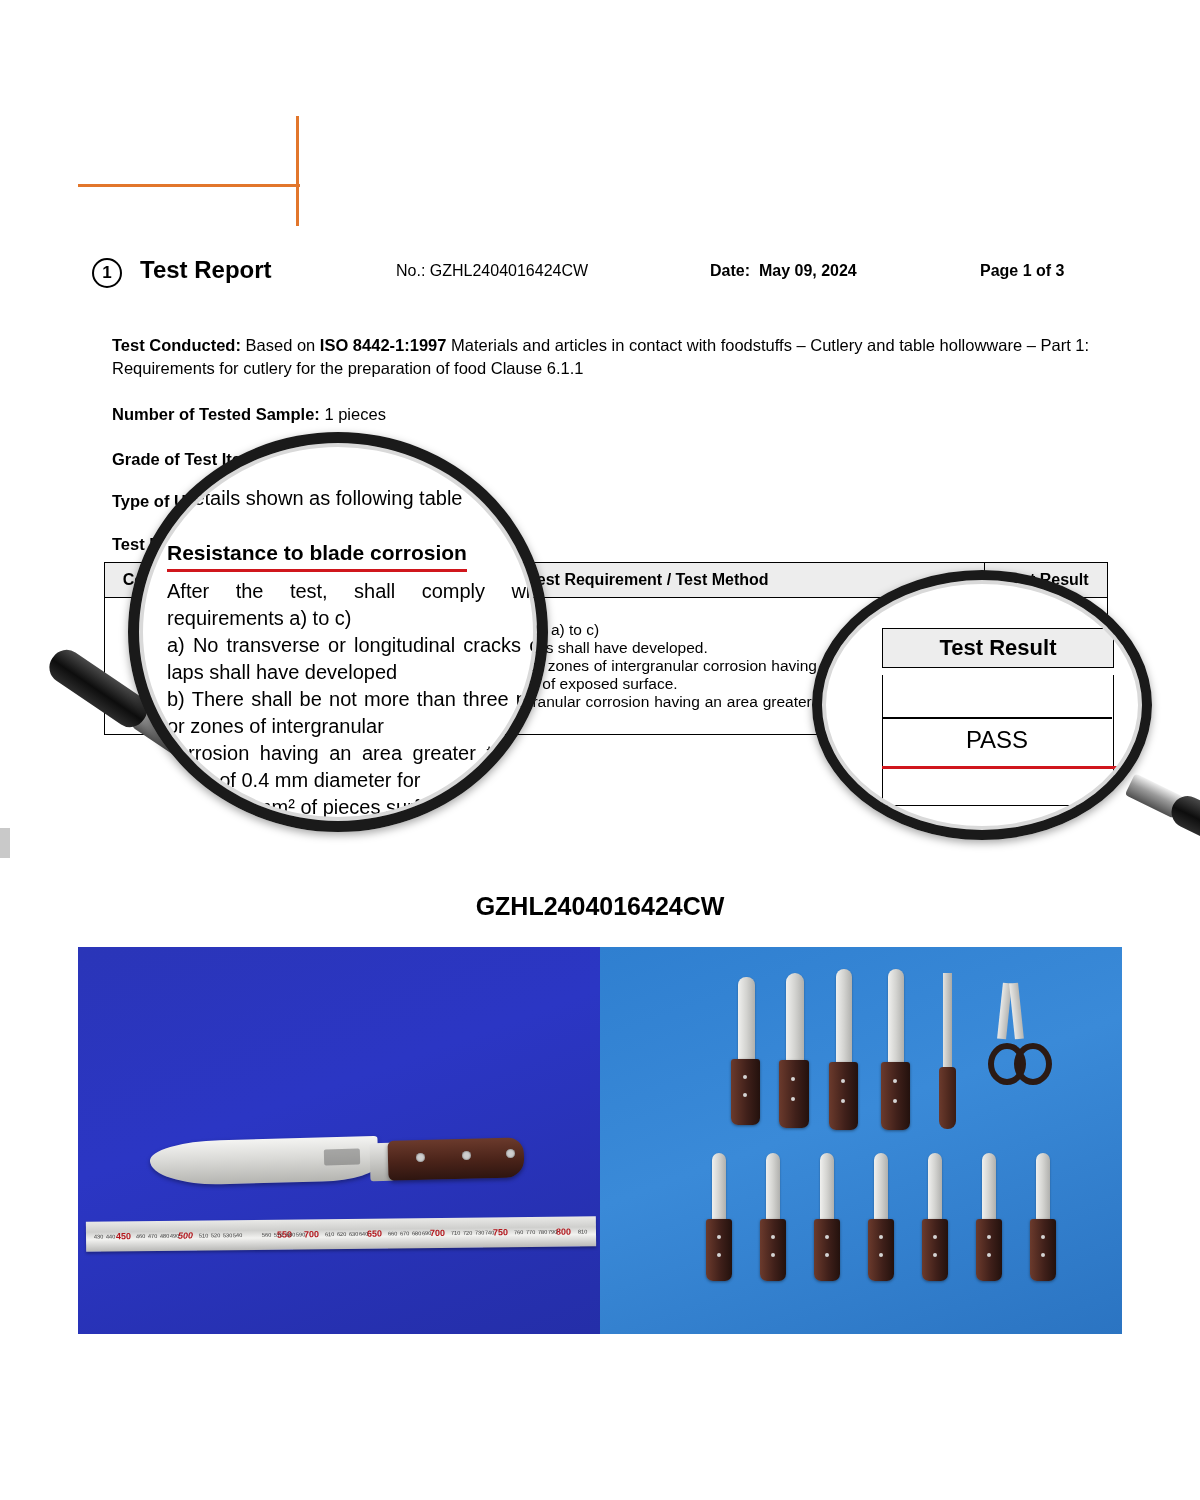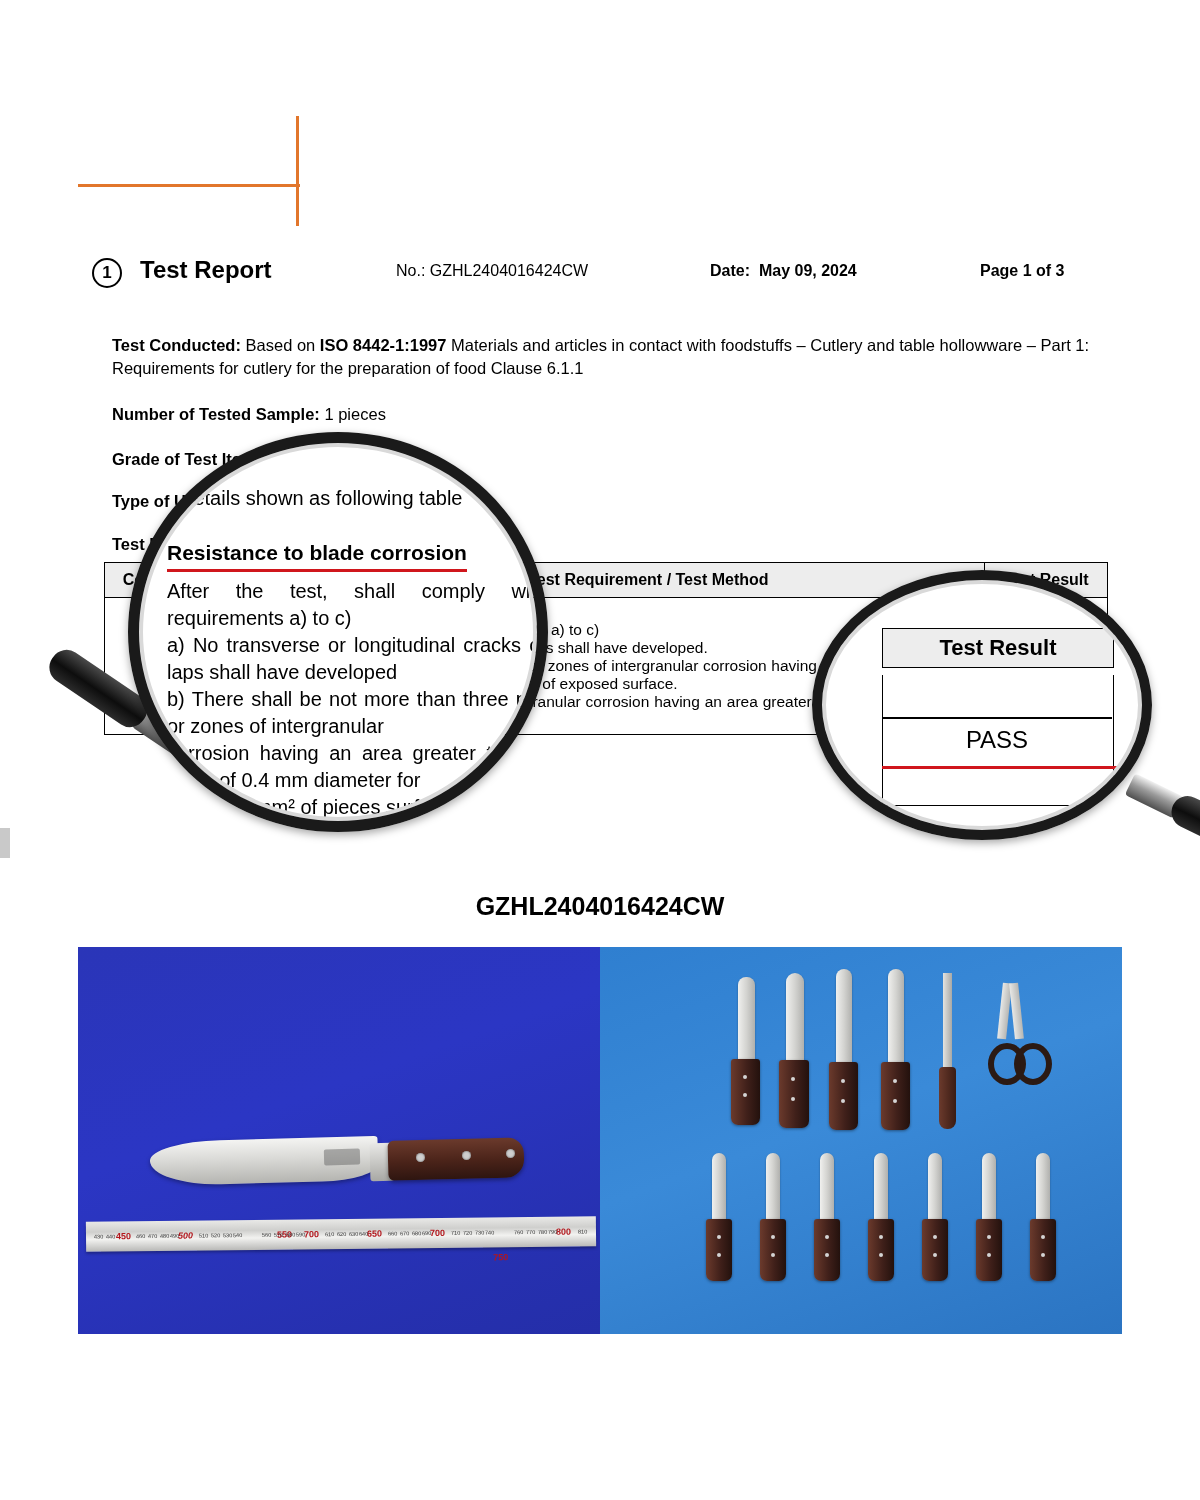--- a/index.html
+++ b/index.html
@@ -639,21 +639,21 @@
       <div class="rivet" style="left:428px; top:202px;"></div>
 
       <div class="ruler">
         <div class="ruler-marks">
           <span class="ruler-num" style="left:30px;">450</span>
           <span class="ruler-num" style="left:92px;font-style:italic;">500</span>
           <span class="ruler-num" style="left:155px;padding-left:36px;">550</span>
           <span class="ruler-num" style="left:218px;">700</span>
           <span class="ruler-num" style="left:281px;">650</span>
           <span class="ruler-num" style="left:344px;">700</span>
-          <span class="ruler-num" style="left:407px;margin-top:25px;">750</span>
+          <span class="ruler-num" style="left:407px;">750</span>
           <span class="ruler-num" style="left:470px;">800</span>
 
           <span class="ruler-small" style="left:8px;">430</span>
           <span class="ruler-small" style="left:20px;">440</span>
           <span class="ruler-small" style="left:50px;">460</span>
           <span class="ruler-small" style="left:62px;">470</span>
           <span class="ruler-small" style="left:74px;">480</span>
           <span class="ruler-small" style="left:84px;">490</span>
           <span class="ruler-small" style="left:113px;">510</span>
           <span class="ruler-small" style="left:125px;">520</span>

